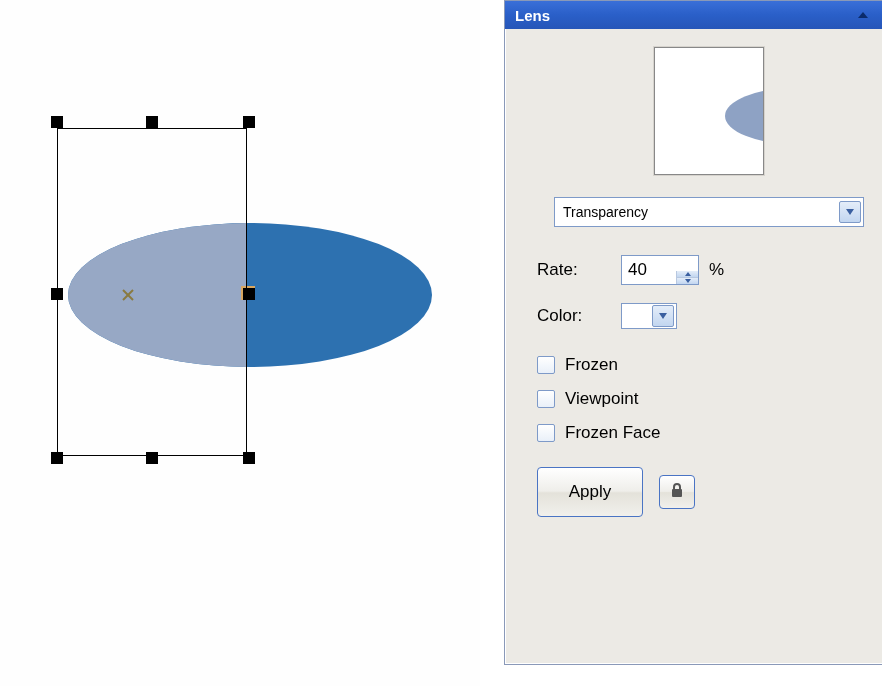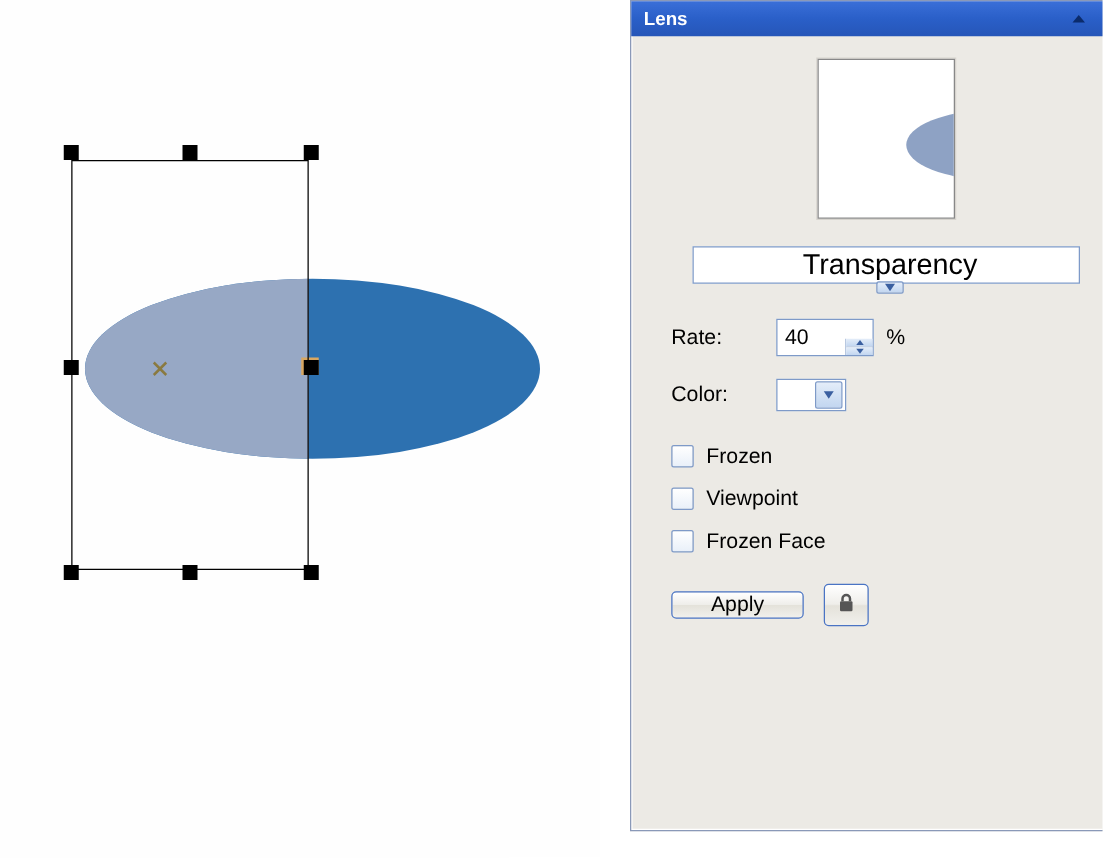--- a/index.html
+++ b/index.html
@@ -65,22 +65,21 @@
   .preview svg { position:absolute; left:0; top:0; }
   .dropdown {
     display: flex;
     align-items: center;
     width: 310px;
     height: 30px;
     border: 1px solid #7e9ac8;
     background: #fff;
     margin: 0 auto 28px auto;
     padding: 0 2px 0 8px;
-    font-size: 23px;
-    flex-direction: column;
+    font-size: 14px;
   }
   .dropdown .dd-text { flex: 1; }
   .dd-btn {
     width: 22px; height: 22px;
     border: 1px solid #7e9ac8;
     background: linear-gradient(to bottom, #e4edf9, #c2d6f0);
     display: flex;
     align-items: center;
     justify-content: center;
     border-radius: 2px;
@@ -145,21 +144,21 @@
     background: linear-gradient(to bottom,#fff,#e9f0f9);
     margin-right: 10px;
     border-radius:2px;
   }
   .button-row {
     margin-top: 24px;
     display:flex;
     align-items:center;
   }
   .xp-btn {
-    height: 22px;
+    height: 50px;
     min-width: 106px;
     border: 1px solid #4a74c4;
     border-radius: 4px;
     background: linear-gradient(to bottom, #ffffff 0%, #efeeea 48%, #e4e2da 52%, #f1f0ec 100%);
     font-size: 17px;
     display:flex;
     align-items:center;
     justify-content:center;
     margin-right: 16px;
     padding: 0 18px;

